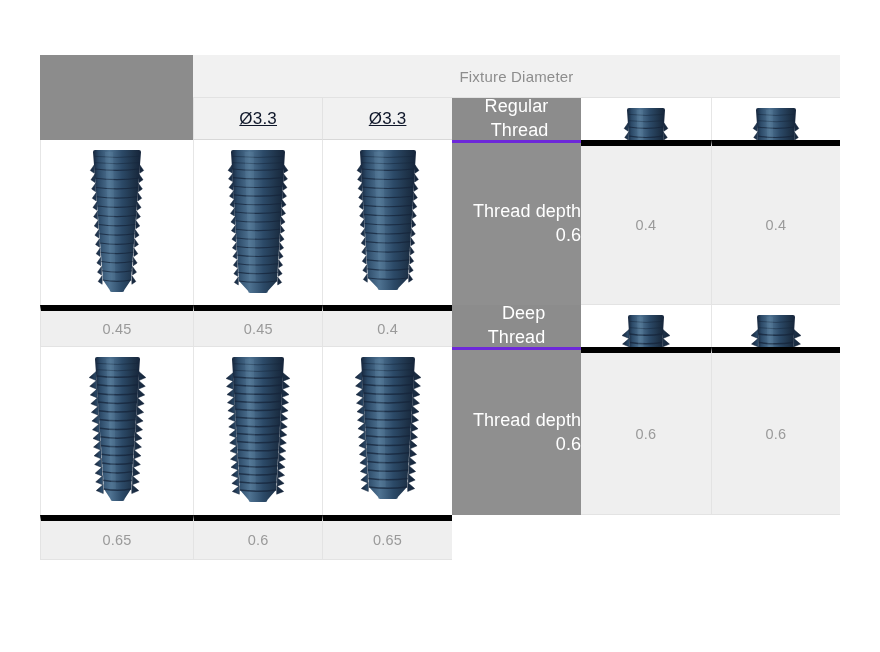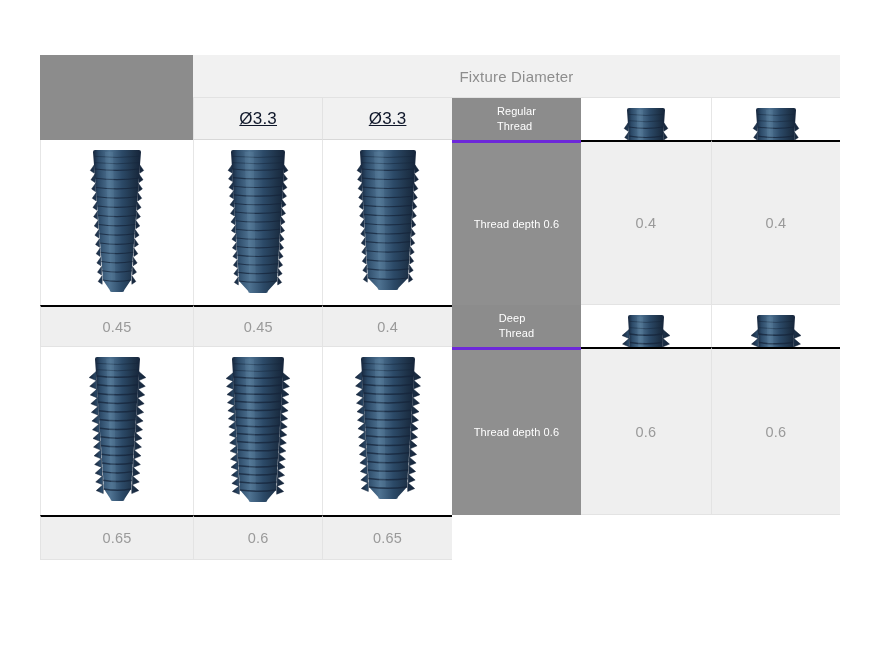--- a/index.html
+++ b/index.html
@@ -39,23 +39,23 @@
     display: flex;
     align-items: center;
     justify-content: center;
     overflow: hidden;
   }
 
   
   .lbl {
     background: #8c8c8c;
     color: #ffffff;
-    font-size: 11px;
+    font-size: 18px;
     line-height: 1.32;
-    text-align: left;
+    text-align: right;
     letter-spacing: .1px;
     font-weight: 400;
   }
   .lbl-corner { background: #8c8c8c; }
   .lbl-depth {
     background: #8f8f8f;
     border-top: 3px solid #6d28d9;
   }
   .lbl-thread { background: #8c8c8c; }
 
@@ -88,21 +88,21 @@
   }
   .pic.first { border-left: none; }
 
   
   .val {
     background: #efefef;
     color: #9a9a9a;
     font-size: 14.5px;
     letter-spacing: .2px;
     border-left: 1px solid #e3e3e3;
-    border-top: 2px solid #000000;
+    border-top: 6px solid #000000;
     border-bottom: 1px solid #e3e3e3;
   }
   .val.first { border-left: none; }
 
   
   .implant { display: block; }
 </style>
 </head>
 <body>
 

